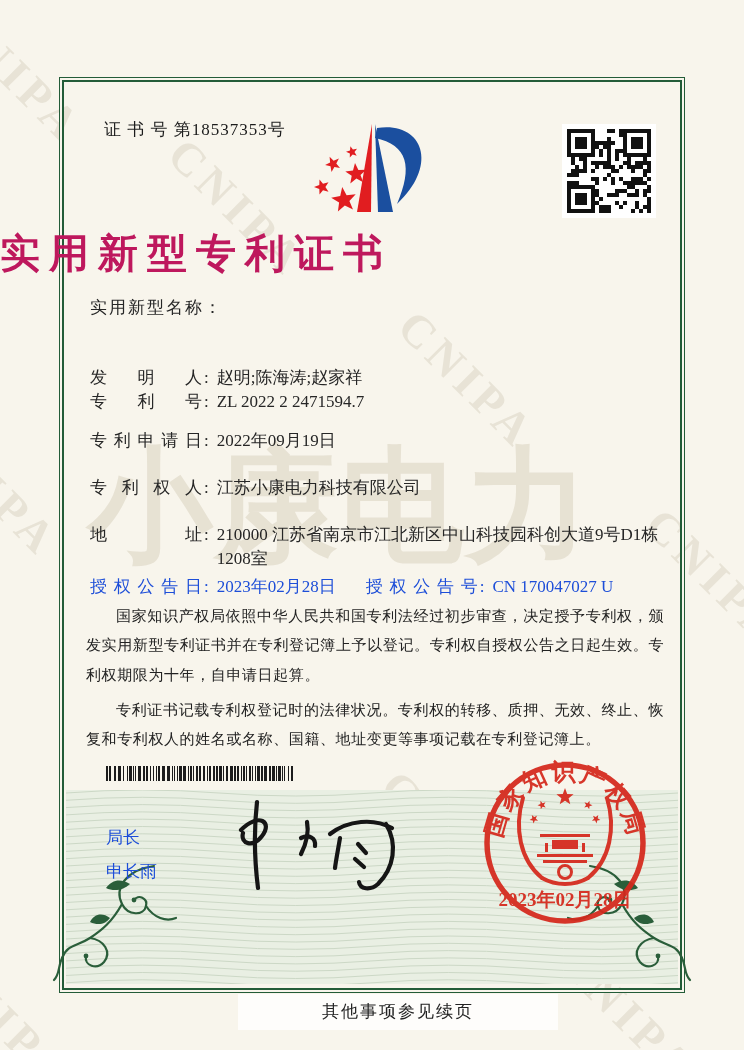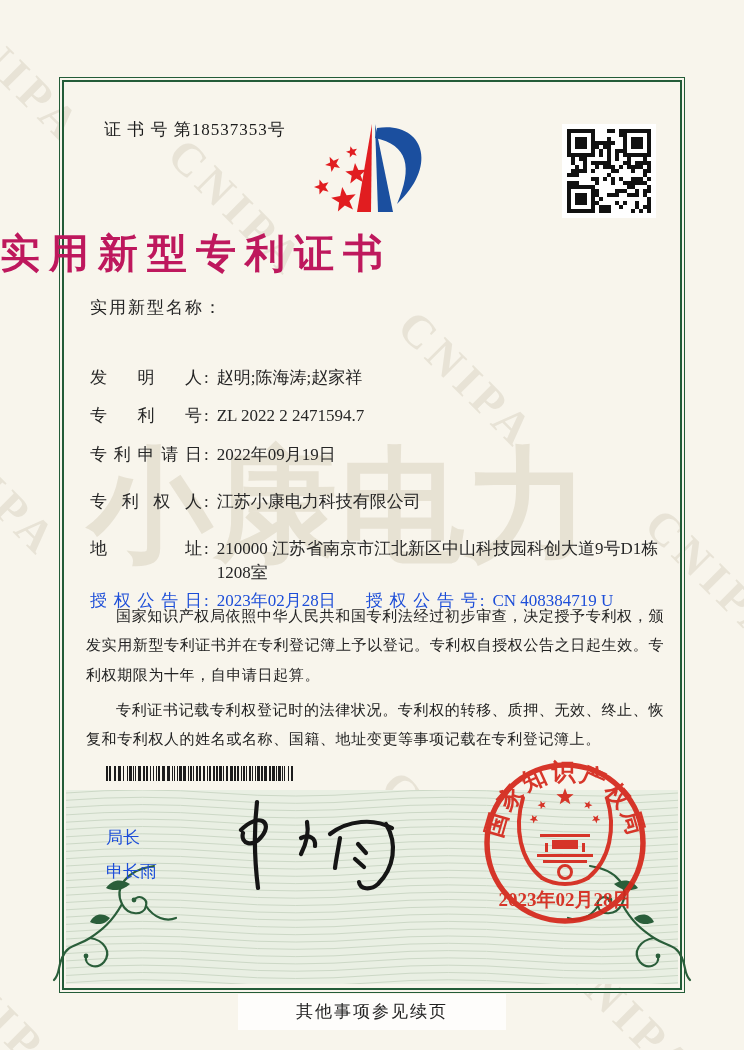--- a/index.html
+++ b/index.html
@@ -24,39 +24,39 @@
   .qr{position:absolute;left:562px;top:124px;width:94px;height:94px;background:#ffffff;
       padding:0;z-index:2;}
   .title{position:absolute;left:0;top:226px;width:660px;text-align:left;font-size:40px;
          font-weight:bold;letter-spacing:9px;color:#be185d;z-index:2;}
   
   .fields{position:absolute;left:90px;top:296px;width:584px;z-index:2;}
   .field-row{display:flex;font-size:17px;line-height:24px;color:#262626;}
   .f-label{display:inline-block;width:112px;text-align:justify;text-align-last:justify;flex:none;}
   .f-colon{flex:none;margin:0 8px 0 2px;}
   .f-value{flex:1;}
-  .mb30{margin-bottom:46px}.mb14{margin-bottom:14px}.mb15{margin-bottom:15px}
+  .mb30{margin-bottom:46px}.mb14{}.mb15{margin-bottom:15px}
   .mb23{margin-bottom:23px}.mb4{margin-bottom:4px}
   .grant-row{display:flex;font-size:17px;line-height:24px;color:#1d4ed8;}
   .grant-row .second{margin-left:30px;display:flex;}
   
   .paras{position:absolute;left:86px;top:602px;width:578px;z-index:2;}
   .paras p{margin:0 0 6px 0;font-size:15px;line-height:1.95;letter-spacing:0.6px;
            text-indent:2em;text-align:justify;color:#222;}
   
   .barcode{position:absolute;left:106px;top:766px;z-index:2;}
   
   .director{position:absolute;left:106px;z-index:3;font-family:"Liberation Sans",sans-serif;
             font-size:17px;color:#1d4ed8;}
   .sig{position:absolute;left:212px;top:794px;z-index:3;}
   .seal{position:absolute;left:465px;top:748px;z-index:4;opacity:0.93;}
   
   .page-num{position:absolute;left:0;top:956px;width:744px;text-align:center;
             font-size:14.5px;z-index:3;}
-  .cont-strip{position:absolute;left:238px;top:994px;width:268px;height:36px;
+  .cont-strip{position:absolute;left:238px;top:994px;width:320px;height:36px;
               background:rgba(255,255,255,0.78);z-index:2;text-align:center;
               line-height:36px;font-size:17px;letter-spacing:2px;color:#222;}
 </style>
 </head>
 <body>
 
 <div class="page">
 
   <span class="wm-cnipa" style="left:-28px;top:-6px">CNIPA</span>
   <span class="wm-cnipa" style="left:195px;top:128px">CNIPA</span>
@@ -408,21 +408,21 @@
         <span class="f-colon">:</span>
         <span class="f-value" style="max-width:452px">210000 江苏省南京市江北新区中山科技园科创大道9号D1栋1208室</span>
     </div>
     <div class="grant-row">
       <span class="f-label">授权公告日</span>
         <span class="f-colon">:</span>
         <span>2023年02月28日</span>
       <span class="second">
           <span class="f-label">授权公告号</span>
           <span class="f-colon">:</span>
-          <span>CN 408384719 U</span>
+          <span>CN 170047027 U</span>
         </span>
     </div>
   </div>
 
   <div class="paras">
     <p>国家知识产权局依照中华人民共和国专利法经过初步审查，决定授予专利权，颁发实用新型专利证书并在专利登记簿上予以登记。专利权自授权公告之日起生效。专利权期限为十年，自申请日起算。</p>
     <p>专利证书记载专利权登记时的法律状况。专利权的转移、质押、无效、终止、恢复和专利权人的姓名或名称、国籍、地址变更等事项记载在专利登记簿上。</p>
   </div>
 
   <svg class="barcode" id="barcode-svg" width="188" height="15">

